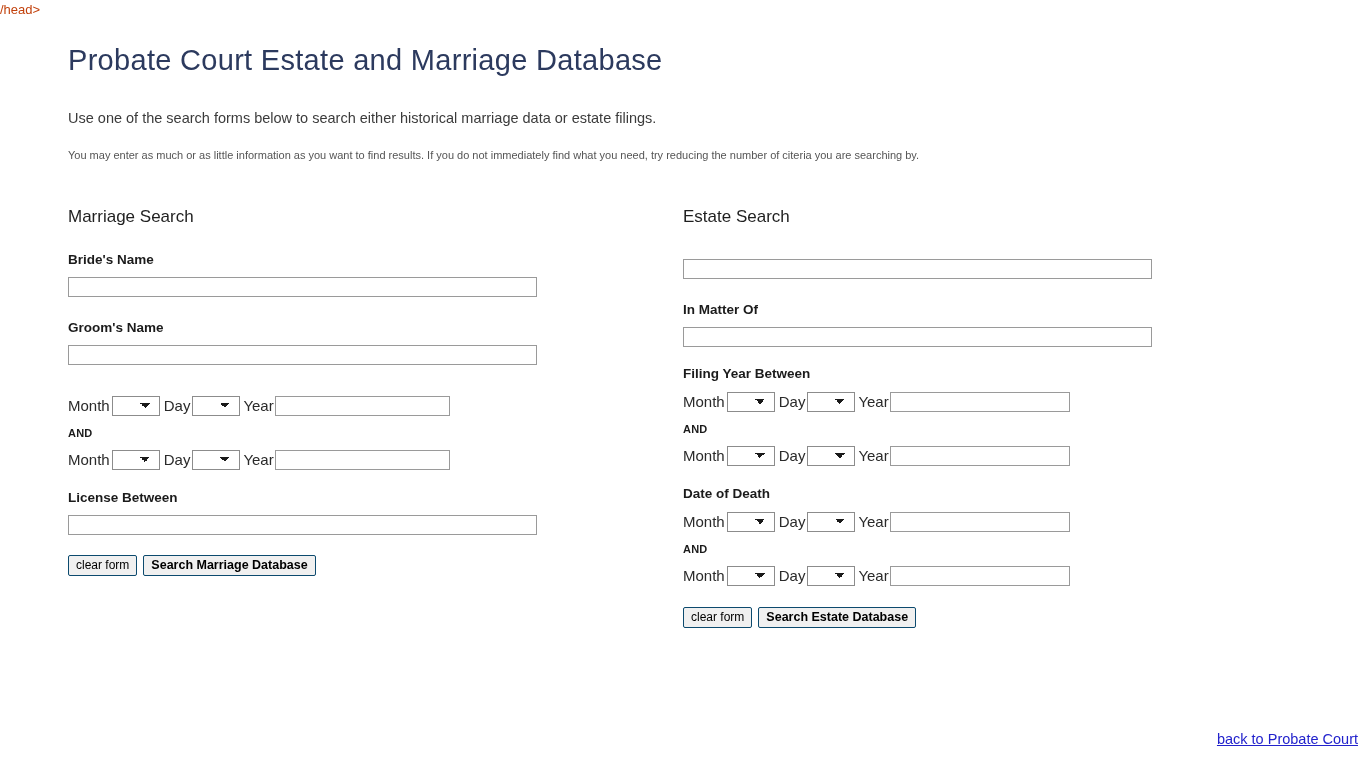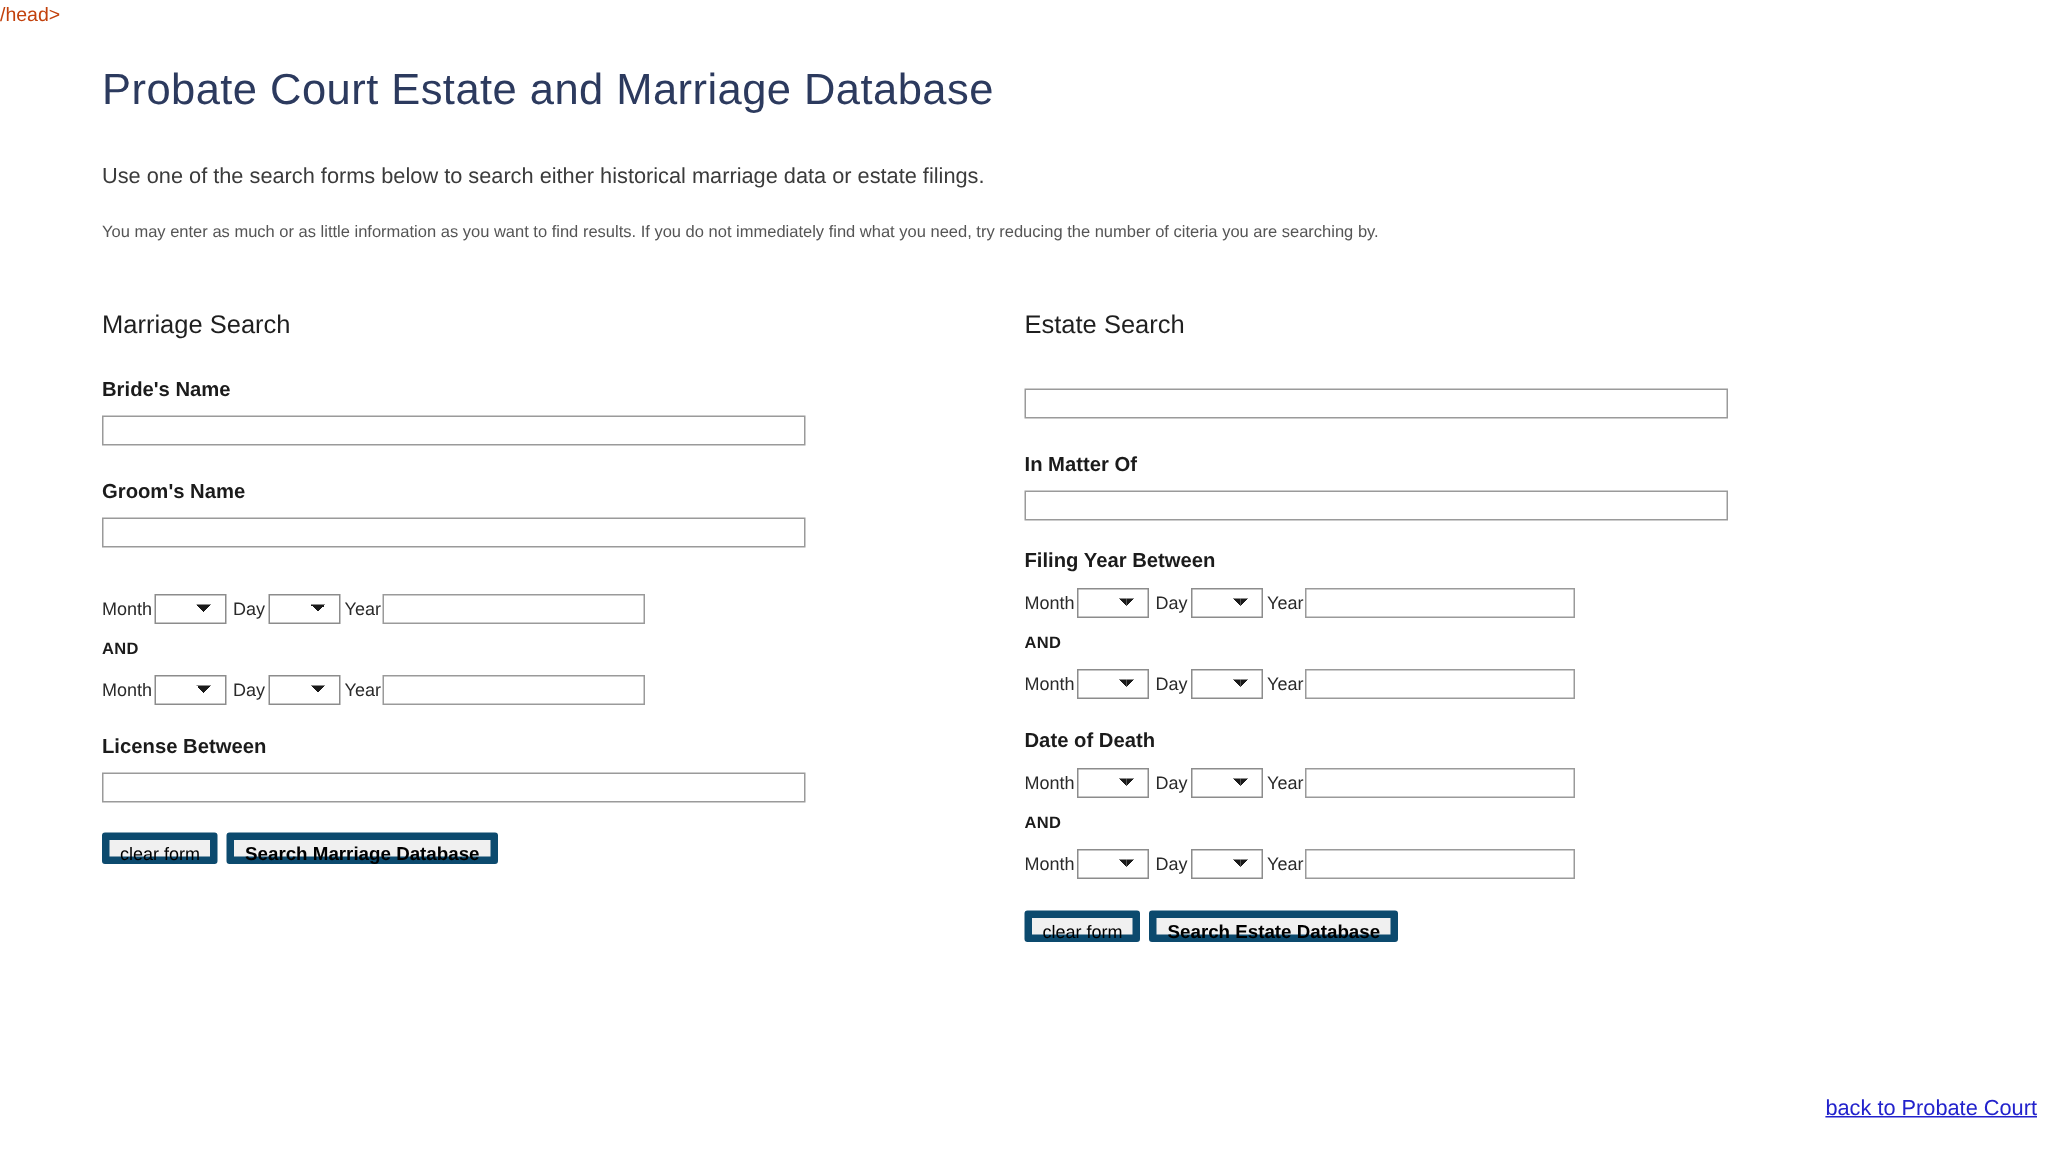--- a/index.html
+++ b/index.html
@@ -160,37 +160,37 @@
     background-repeat: no-repeat;
   }
 
   .date-row {
     display: flex;
     align-items: center;
     height: 22px;
     white-space: nowrap;
   }
   .date-row .dlabel {
-    font-size: 12px;
+    font-size: 15px;
     color: #2a2a2a;
     line-height: 18px;
   }
   .date-row .dlabel.month { margin-right: 2px; }
   .date-row .dlabel.day   { margin: 0 2px 0 4px; }
   .date-row .dlabel.year  { margin: 0 1px 0 3px; }
 
   .btn-row {
     display: flex;
     align-items: center;
     gap: 6px;
   }
   button.btn {
     font-family: "Liberation Sans", sans-serif;
     background: #f0f0f0;
-    border: 5px solid #0c4a6e;
+    border: 1px solid #0c4a6e;
     border-radius: 2px;
     color: #000000;
     padding: 2px 7px;
     height: 21px;
     line-height: 15px;
     cursor: pointer;
   }
   button.btn-clear  { font-size: 12px; font-weight: normal; }
   button.btn-search { font-size: 12.5px; font-weight: bold; }
 

